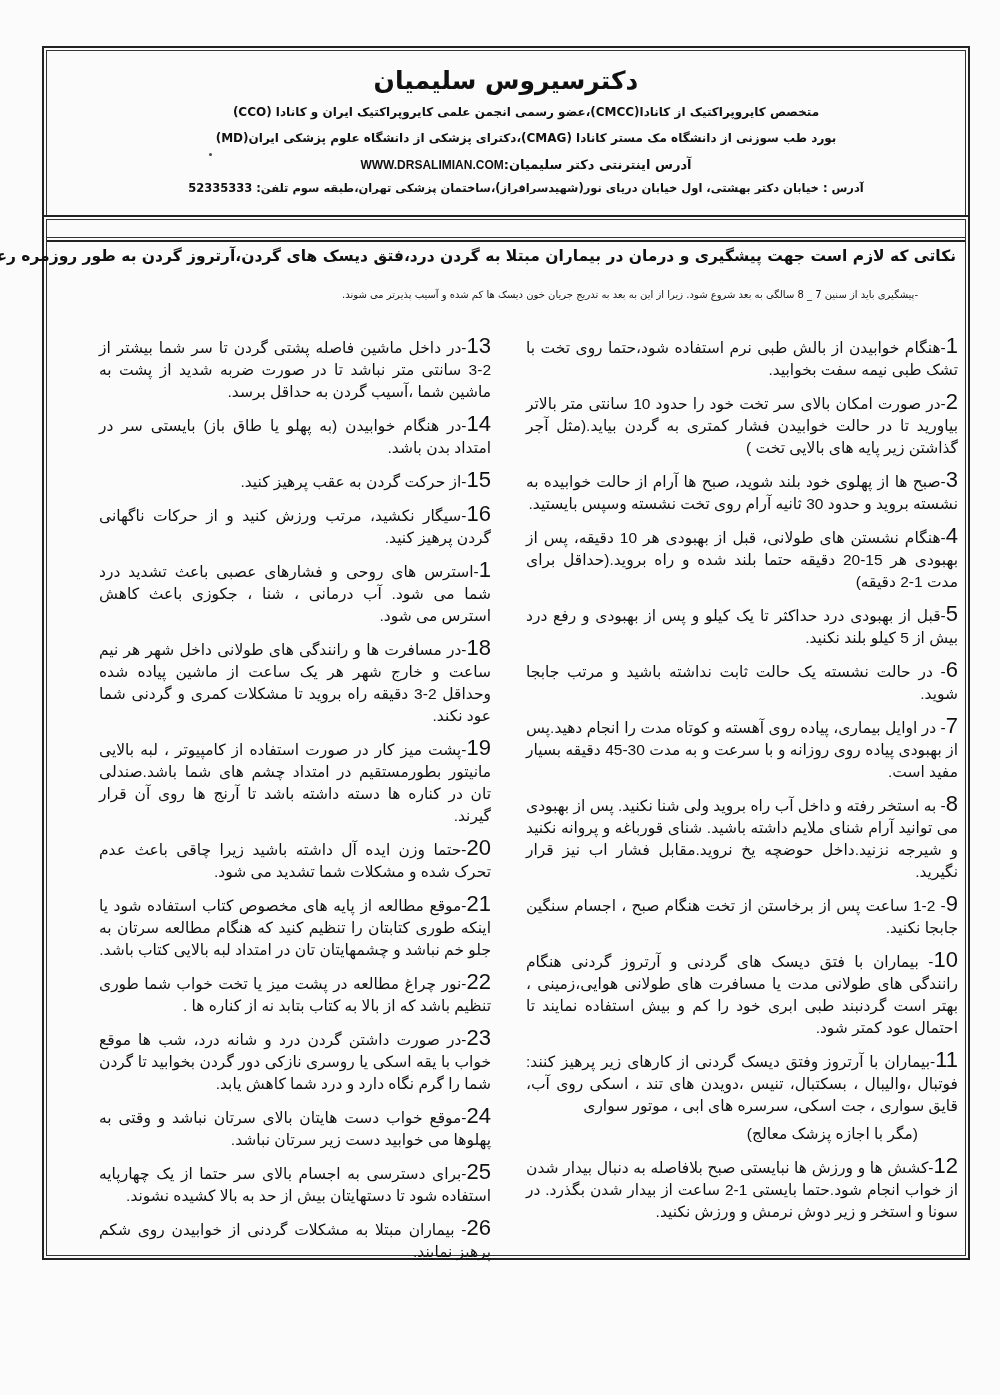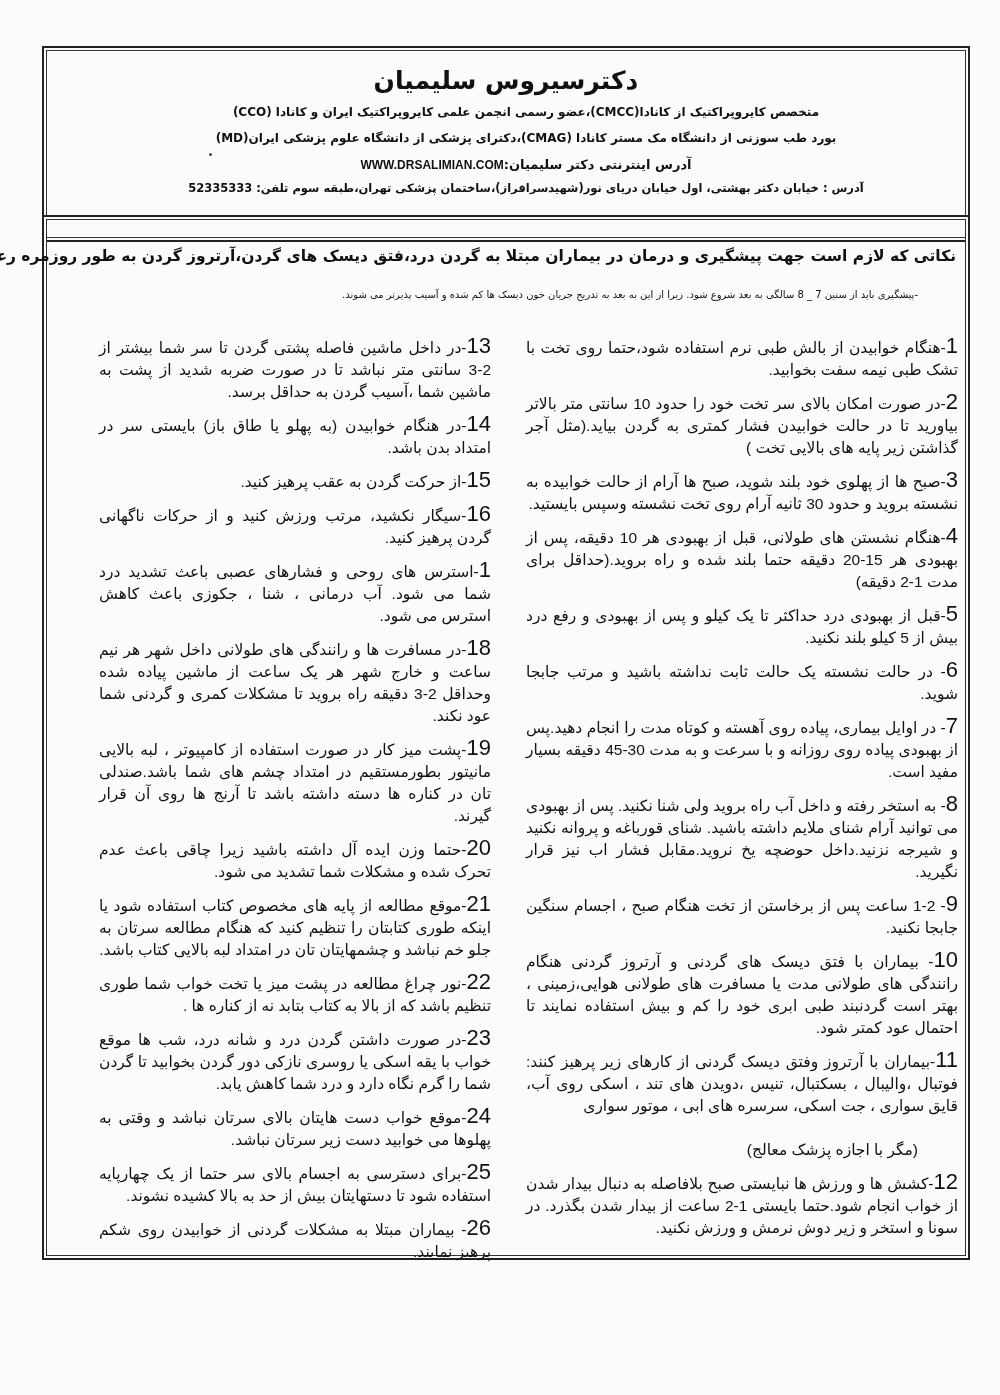--- a/index.html
+++ b/index.html
@@ -79,21 +79,21 @@
       <div class="item"><span class="num">1</span><span>-هنگام خوابیدن از بالش طبی نرم استفاده شود،حتما روی تخت با تشک طبی نیمه سفت بخوابید.</span></div>
       <div class="item"><span class="num">2</span><span>-در صورت امکان بالای سر تخت خود را حدود 10 سانتی متر بالاتر بیاورید تا در حالت خوابیدن فشار کمتری به گردن بیاید.(مثل آجر گذاشتن زیر پایه های بالایی تخت )</span></div>
       <div class="item"><span class="num">3</span><span>-صبح ها از پهلوی خود بلند شوید، صبح ها آرام از حالت خوابیده به نشسته بروید و حدود 30 ثانیه آرام روی تخت نشسته  وسپس بایستید.</span></div>
       <div class="item"><span class="num">4</span><span>-هنگام نشستن های طولانی، قبل از بهبودی هر 10 دقیقه، پس از بهبودی هر 15-20 دقیقه حتما بلند شده و راه بروید.(حداقل برای مدت 1-2 دقیقه)</span></div>
       <div class="item"><span class="num">5</span><span>-قبل از بهبودی درد حداکثر تا یک کیلو و پس از بهبودی و رفع درد بیش از 5 کیلو بلند نکنید.</span></div>
       <div class="item"><span class="num">6</span><span>- در حالت نشسته یک حالت ثابت نداشته باشید و مرتب جابجا شوید.</span></div>
       <div class="item"><span class="num">7</span><span>- در اوایل بیماری، پیاده روی آهسته و کوتاه مدت را انجام دهید.پس از بهبودی پیاده روی روزانه و با سرعت و به مدت 30-45 دقیقه بسیار مفید است.</span></div>
       <div class="item"><span class="num">8</span><span>- به استخر رفته و داخل آب راه بروید ولی شنا نکنید. پس از بهبودی می توانید آرام شنای ملایم داشته باشید. شنای قورباغه و پروانه نکنید و شیرجه نزنید.داخل حوضچه یخ نروید.مقابل فشار اب نیز قرار نگیرید.</span></div>
       <div class="item"><span class="num">9</span><span>- 1-2 ساعت پس از برخاستن از تخت هنگام صبح ، اجسام سنگین جابجا نکنید.</span></div>
       <div class="item"><span class="num">10</span><span>- بیماران با فتق دیسک های گردنی و آرتروز گردنی هنگام رانندگی های طولانی مدت یا مسافرت های طولانی هوایی،زمینی ، بهتر است گردنبند طبی ابری خود را کم و بیش استفاده نمایند تا احتمال عود کمتر شود.</span></div>
-      <div class="item"><span class="num">11</span><span>-بیماران با آرتروز وفتق دیسک گردنی از کارهای زیر پرهیز کنند: فوتبال ،والیبال ، بسکتبال، تنیس ،دویدن های تند ، اسکی روی آب، قایق سواری ، جت اسکی، سرسره های ابی ، موتور سواری</span><div style="margin-top: 22px; padding-right: 40px;">(مگر با اجازه پزشک معالج)</div></div>
+      <div class="item"><span class="num">11</span><span>-بیماران با آرتروز وفتق دیسک گردنی از کارهای زیر پرهیز کنند: فوتبال ،والیبال ، بسکتبال، تنیس ،دویدن های تند ، اسکی روی آب، قایق سواری ، جت اسکی، سرسره های ابی ، موتور سواری</span><div style="margin-top: 6px; padding-right: 40px;">(مگر با اجازه پزشک معالج)</div></div>
       <div class="item"><span class="num">12</span><span>-کشش ها و ورزش ها نبایستی صبح بلافاصله به دنبال بیدار شدن از خواب انجام شود.حتما بایستی 1-2 ساعت از بیدار شدن بگذرد. در سونا و استخر و زیر دوش نرمش و ورزش نکنید.</span></div>
     </div>
   <div class="col col-left" id="col-left">
       <div class="item"><span class="num">13</span><span>-در داخل ماشین فاصله پشتی گردن تا سر شما بیشتر از 2-3 سانتی متر نباشد تا در صورت ضربه شدید از پشت به ماشین شما ،آسیب گردن به حداقل برسد.</span></div>
       <div class="item"><span class="num">14</span><span>-در هنگام خوابیدن (به پهلو یا طاق باز) بایستی سر در امتداد بدن باشد.</span></div>
       <div class="item"><span class="num">15</span><span>-از حرکت گردن به عقب پرهیز کنید.</span></div>
       <div class="item"><span class="num">16</span><span>-سیگار نکشید، مرتب ورزش کنید و از حرکات ناگهانی گردن پرهیز کنید.</span></div>
       <div class="item"><span class="num">1</span><span>-استرس های روحی و فشارهای عصبی باعث تشدید درد شما می شود. آب درمانی ، شنا ، جکوزی باعث کاهش استرس  می شود.</span></div>
       <div class="item"><span class="num">18</span><span>-در مسافرت ها و رانندگی های طولانی داخل شهر هر نیم ساعت و خارج شهر هر یک ساعت از ماشین پیاده شده وحداقل 2-3 دقیقه راه بروید تا مشکلات کمری و گردنی شما عود نکند.</span></div>
       <div class="item"><span class="num">19</span><span>-پشت میز کار در صورت استفاده از کامپیوتر ، لبه بالایی مانیتور بطورمستقیم در امتداد چشم های شما باشد.صندلی تان در کناره ها دسته داشته باشد تا آرنج ها روی آن قرار گیرند.</span></div>

